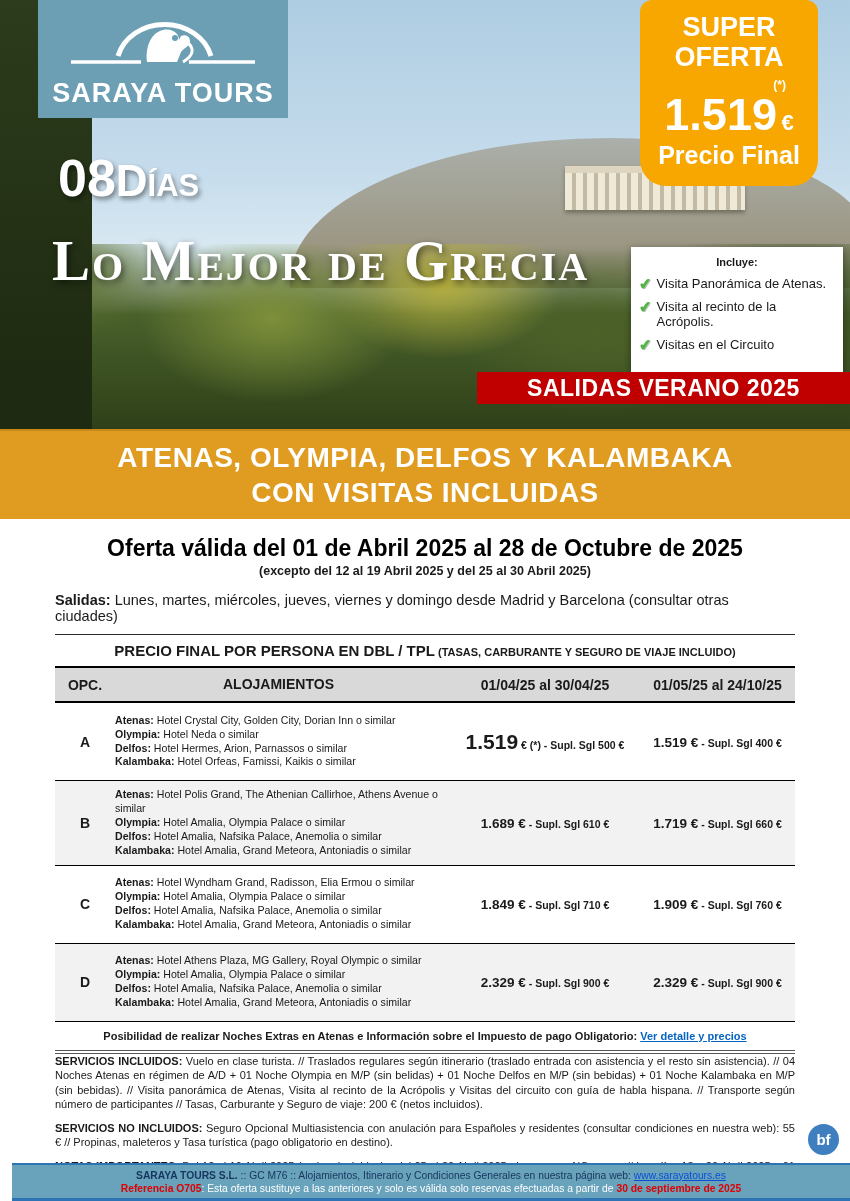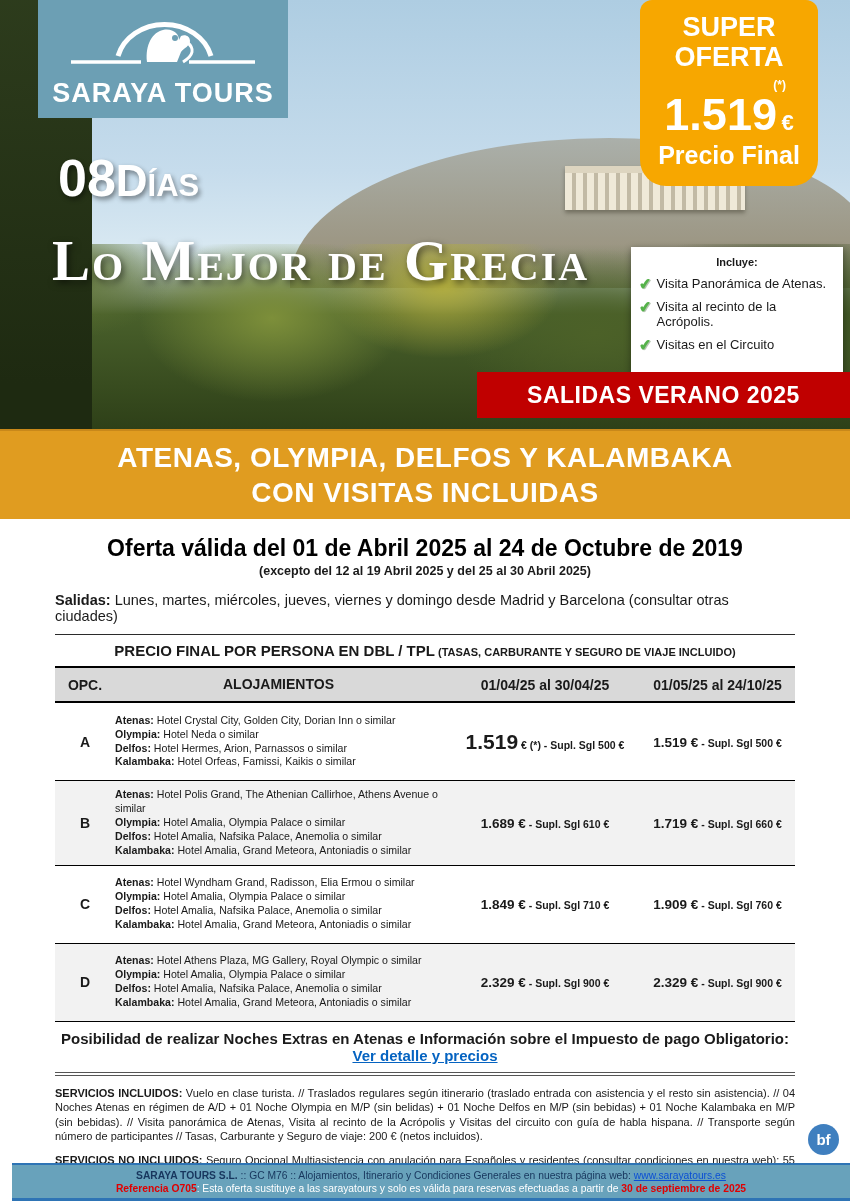--- a/index.html
+++ b/index.html
@@ -60,21 +60,21 @@
 
   
   .incluye { position:absolute; top:247px; right:7px; width:212px; background:#fff;
     box-shadow:0 2px 7px rgba(0,0,0,.4); padding:9px 8px 14px; }
   .incluye-title { text-align:center; font-weight:bold; font-size:11px; margin-bottom:8px; }
   .incluye-item { display:flex; align-items:flex-start; gap:5px; font-size:13px; margin:8px 0; }
   .check { color:#55b24a; font-size:15px; font-weight:bold; line-height:1;
     transform:rotate(-6deg); text-shadow:1px 1px 0 rgba(40,90,30,.35); }
 
   
-  .salidas-banner { position:absolute; top:372px; left:477px; right:0; height:46px;
+  .salidas-banner { position:absolute; top:372px; left:477px; right:0; height:32px;
     background:#c00000; color:#fff; font-weight:bold; font-size:23px;
     display:flex; align-items:center; justify-content:center; letter-spacing:.5px; }
 
   
   .gold-banner { width:850px; height:90px; background:#e09c20; color:#fff;
     display:flex; flex-direction:column; align-items:center; justify-content:center;
     gap:7px; border-top:2px solid #c8881a; }
   .gold-banner .gb-line { font-size:28px; font-weight:bold; letter-spacing:.5px; line-height:1; }
 
   
@@ -94,22 +94,22 @@
     padding:7px 0; min-height:78px; }
   .pt-row.alt { background:#f2f2f2; }
   .col-opc { width:60px; text-align:center; font-weight:bold; font-size:14px; flex:none; }
   .col-hotels { width:335px; flex:none; font-size:10.6px; line-height:1.32; padding-right:8px; }
   .col-hotels b { font-weight:bold; }
   .col-p1 { width:190px; flex:none; text-align:center; }
   .col-p2 { width:155px; flex:none; text-align:center; }
   .amt { font-weight:bold; font-size:13.5px; }
   .amt-big { font-weight:bold; font-size:21px; }
   .rest { font-size:10.5px; font-weight:600; }
-  .extras { text-align:center; font-size:15px; font-weight:bold; padding:8px 0;
-    border-bottom:4px double #555; margin-bottom:10px; }
+  .extras { text-align:center; font-size:11px; font-weight:bold; padding:8px 0;
+    border-bottom:4px double #555; }
   .extras a { color:#0563c1; text-decoration:underline; cursor:pointer; }
   .para { font-size:11px; line-height:1.32; text-align:justify; margin:0 0 9px; color:#1a1a1a; }
   .para b { font-weight:bold; }
 
   
   .bf-badge { position:absolute; right:11px; bottom:46px; width:31px; height:31px;
     border-radius:50%; background:#3f7fbf; color:#fff; font-weight:bold; font-size:15px;
     display:flex; align-items:center; justify-content:center; }
 
   
@@ -183,21 +183,21 @@
   <div class="salidas-banner">SALIDAS VERANO 2025</div>
 </div>
 
 <div class="gold-banner">
   <div class="gb-line">ATENAS, OLYMPIA, DELFOS Y KALAMBAKA</div>
   <div class="gb-line">CON VISITAS INCLUIDAS</div>
 </div>
 
 <div class="content">
 
-  <div class="offer-title">Oferta válida del 01 de Abril 2025 al 24 de Octubre de 2019</div>
+  <div class="offer-title">Oferta válida del 01 de Abril 2025 al 28 de Octubre de 2025</div>
   <div class="offer-sub">(excepto del 12 al 19 Abril 2025 y del 25 al 30 Abril 2025)</div>
 
   <div class="salidas"><b>Salidas:</b><span> Lunes, martes, miércoles, jueves, viernes y domingo desde Madrid y Barcelona (consultar otras ciudades)</span></div>
 
   <hr class="rule">
 
   <div class="pt-title"><span class="t1">PRECIO FINAL POR PERSONA EN DBL / TPL</span><span class="t2"> (TASAS, CARBURANTE Y SEGURO DE VIAJE INCLUIDO)</span></div>
 
   <div>
     <div class="pt-header">
@@ -209,21 +209,21 @@
 
     <div class="pt-row">
       <div class="col-opc">A</div>
       <div class="col-hotels">
         <div><b>Atenas:</b><span> Hotel Crystal City, Golden City, Dorian Inn o similar</span></div>
         <div><b>Olympia:</b><span> Hotel Neda o similar</span></div>
         <div><b>Delfos:</b><span> Hotel Hermes, Arion, Parnassos o similar</span></div>
         <div><b>Kalambaka:</b><span> Hotel Orfeas, Famissi, Kaikis o similar</span></div>
       </div>
       <div class="col-p1"><span class="amt-big">1.519</span><span class="rest"> € (*) - Supl. Sgl 500 €</span></div>
-      <div class="col-p2"><span class="amt">1.519 €</span><span class="rest"> - Supl. Sgl 500 €</span></div>
+      <div class="col-p2"><span class="amt">1.519 €</span><span class="rest"> - Supl. Sgl 400 €</span></div>
     </div>
 
     <div class="pt-row alt">
       <div class="col-opc">B</div>
       <div class="col-hotels">
         <div><b>Atenas:</b><span> Hotel Polis Grand, The Athenian Callirhoe, Athens Avenue o similar</span></div>
         <div><b>Olympia:</b><span> Hotel Amalia, Olympia Palace o similar</span></div>
         <div><b>Delfos:</b><span> Hotel Amalia, Nafsika Palace, Anemolia o similar</span></div>
         <div><b>Kalambaka:</b><span> Hotel Amalia, Grand Meteora, Antoniadis o similar</span></div>
       </div>
@@ -263,14 +263,14 @@
   <p class="para"><b>SERVICIOS NO INCLUIDOS:</b><span> Seguro Opcional Multiasistencia con anulación para Españoles y residentes (consultar condiciones en nuestra web): 55 € // Propinas, maleteros y Tasa turística (pago obligatorio en destino).</span></p>
 
   <p class="para"><b>NOTAS IMPORTANTES:</b><span> Del 12 al 19 Abril 2025 (ambos incluidos) y del 25 al 30 Abril 2025 el programa NO opera. // Los días 18 y 20 Abril 2025 y 01 Mayo 2025 los recintos arqueológicos y los museos permanecerán cerrados por festividades locales. // Los precios publicados son por persona Doble o Triple. // Oferta basada en condiciones especiales de contratación y cancelación en caso de desistimiento por parte del cliente. // Los precios finales pueden variar debido a modificaciones de tarifas, tasas y/o carburantes.</span></p>
 
 </div>
 
 <div class="bf-badge">bf</div>
 
 <div class="footer">
   <div class="f-line"><span class="f-company">SARAYA TOURS S.L.</span><span class="f-mid"> :: GC M76 :: Alojamientos, Itinerario y Condiciones Generales en nuestra página web: </span><a class="f-link">www.sarayatours.es</a></div>
-  <div class="f-line"><span class="f-ref">Referencia O705</span><span class="f-white">: Esta oferta sustituye a las sarayatours y solo es válida para reservas efectuadas a partir de </span><span class="f-date">30 de septiembre de 2025</span></div>
+  <div class="f-line"><span class="f-ref">Referencia O705</span><span class="f-white">: Esta oferta sustituye a las anteriores y solo es válida solo reservas efectuadas a partir de </span><span class="f-date">30 de septiembre de 2025</span></div>
 </div>
 
 </body></html>

